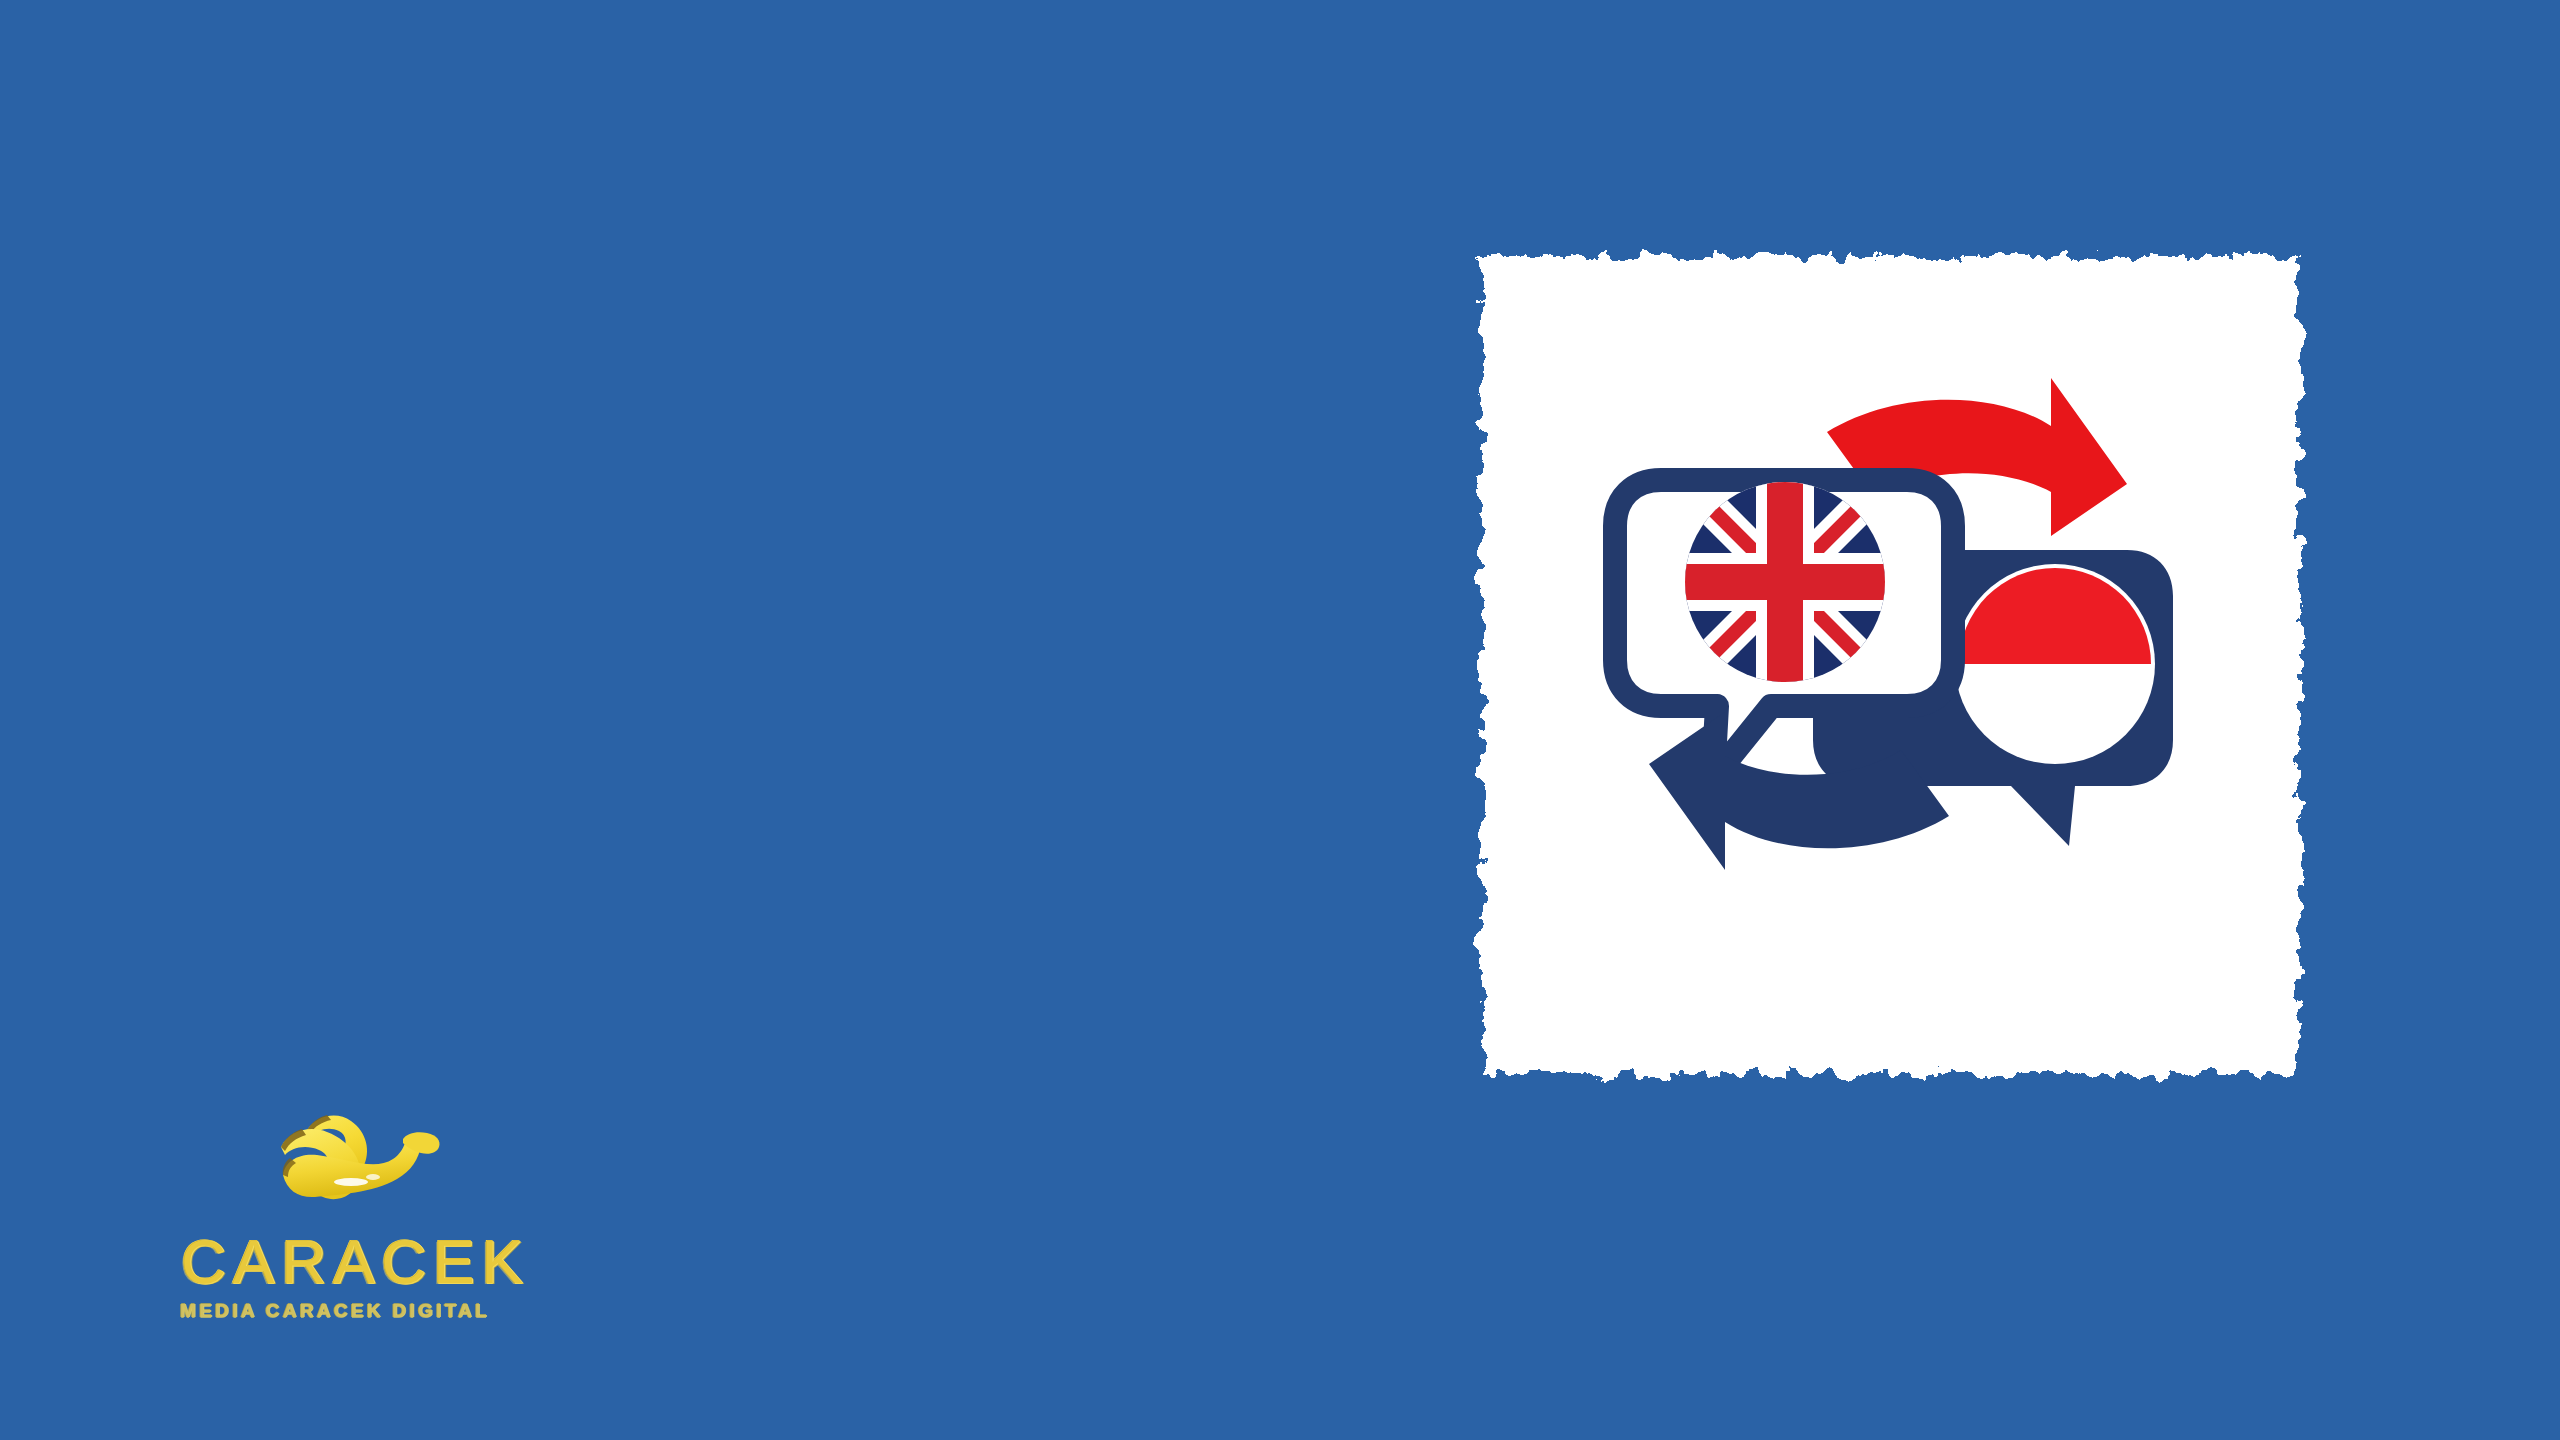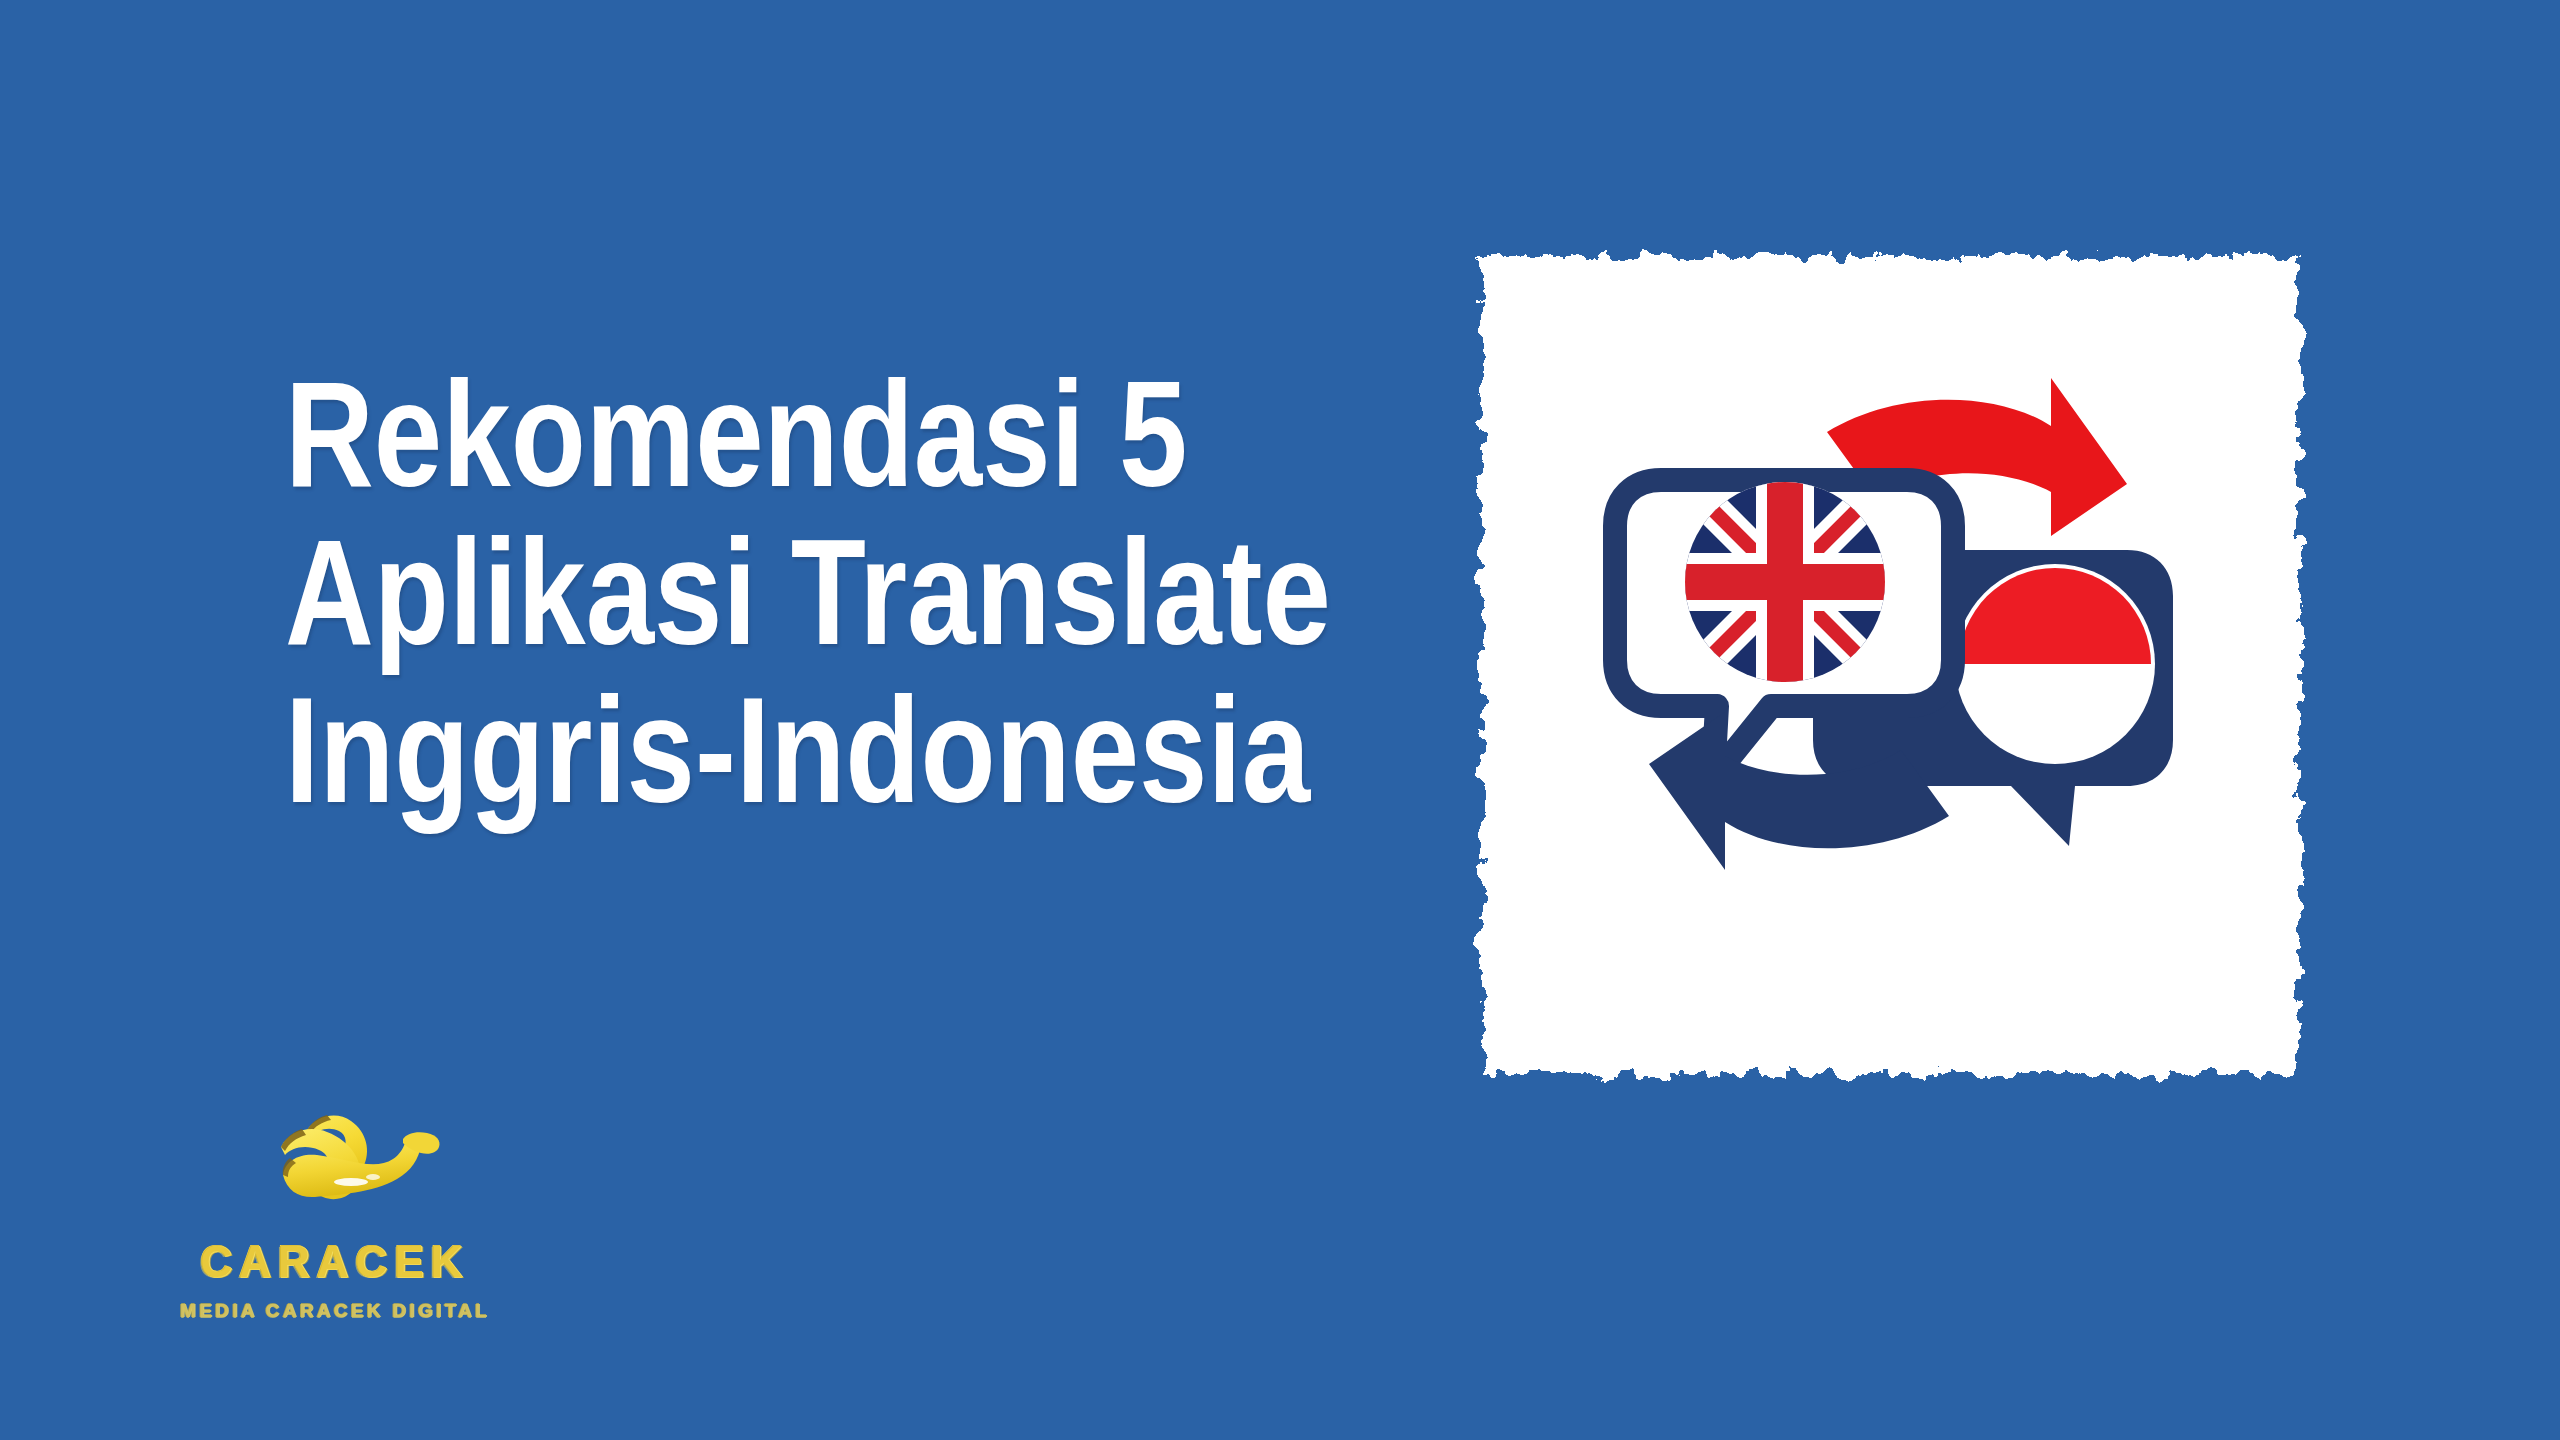--- a/index.html
+++ b/index.html
@@ -51,25 +51,25 @@
     left: 115px;
     top: 0px;
     width: 190px;
     height: 130px;
   }
   #logo-word {
     position: absolute;
     left: 0px;
     top: 126px;
     width: 390px;
-    text-align: center;
+    text-align: right;
     color: #e8c93c;
     font-family: "Liberation Sans", sans-serif;
-    font-weight: bold;
-    font-size: 44px;
+    font-weight: normal;
+    font-size: 62px;
     line-height: 62px;
     letter-spacing: 7px;
     text-shadow:
       1px 0 0 #f3dd63, -1px 0 0 #d8b92e,
       0 1px 0 #f0d655, 0 -1px 0 #ddc03a,
       1px 1px 0 #e4c63a, -1px -1px 0 #ecd24f,
       2px 1px 0 rgba(222,190,48,0.55), -2px 1px 0 rgba(240,214,85,0.5);
   }
   #logo-tagline {
     position: absolute;
@@ -97,25 +97,20 @@
     width: 870px;
     height: 870px;
   }
   #illustration svg { display: block; width: 100%; height: 100%; }
 </style>
 </head>
 <body>
 
 <div id="stage">
 
-  <div id="title-block">
-    <div class="title-line l1">Rekomendasi 5</div>
-    <div class="title-line l2">Aplikasi Translate</div>
-    <div class="title-line l3">Inggris-Indonesia</div>
-  </div>
 
   <div id="logo">
 
     <div id="banana-wrap">
       <svg viewBox="0 0 190 130" xmlns="http://www.w3.org/2000/svg" aria-hidden="true">
         <defs>
           <linearGradient id="bg1" x1="0" y1="0" x2="0.4" y2="1">
             <stop offset="0%" stop-color="#fbe95c"></stop>
             <stop offset="55%" stop-color="#f6da35"></stop>
             <stop offset="100%" stop-color="#e9c81f"></stop>

